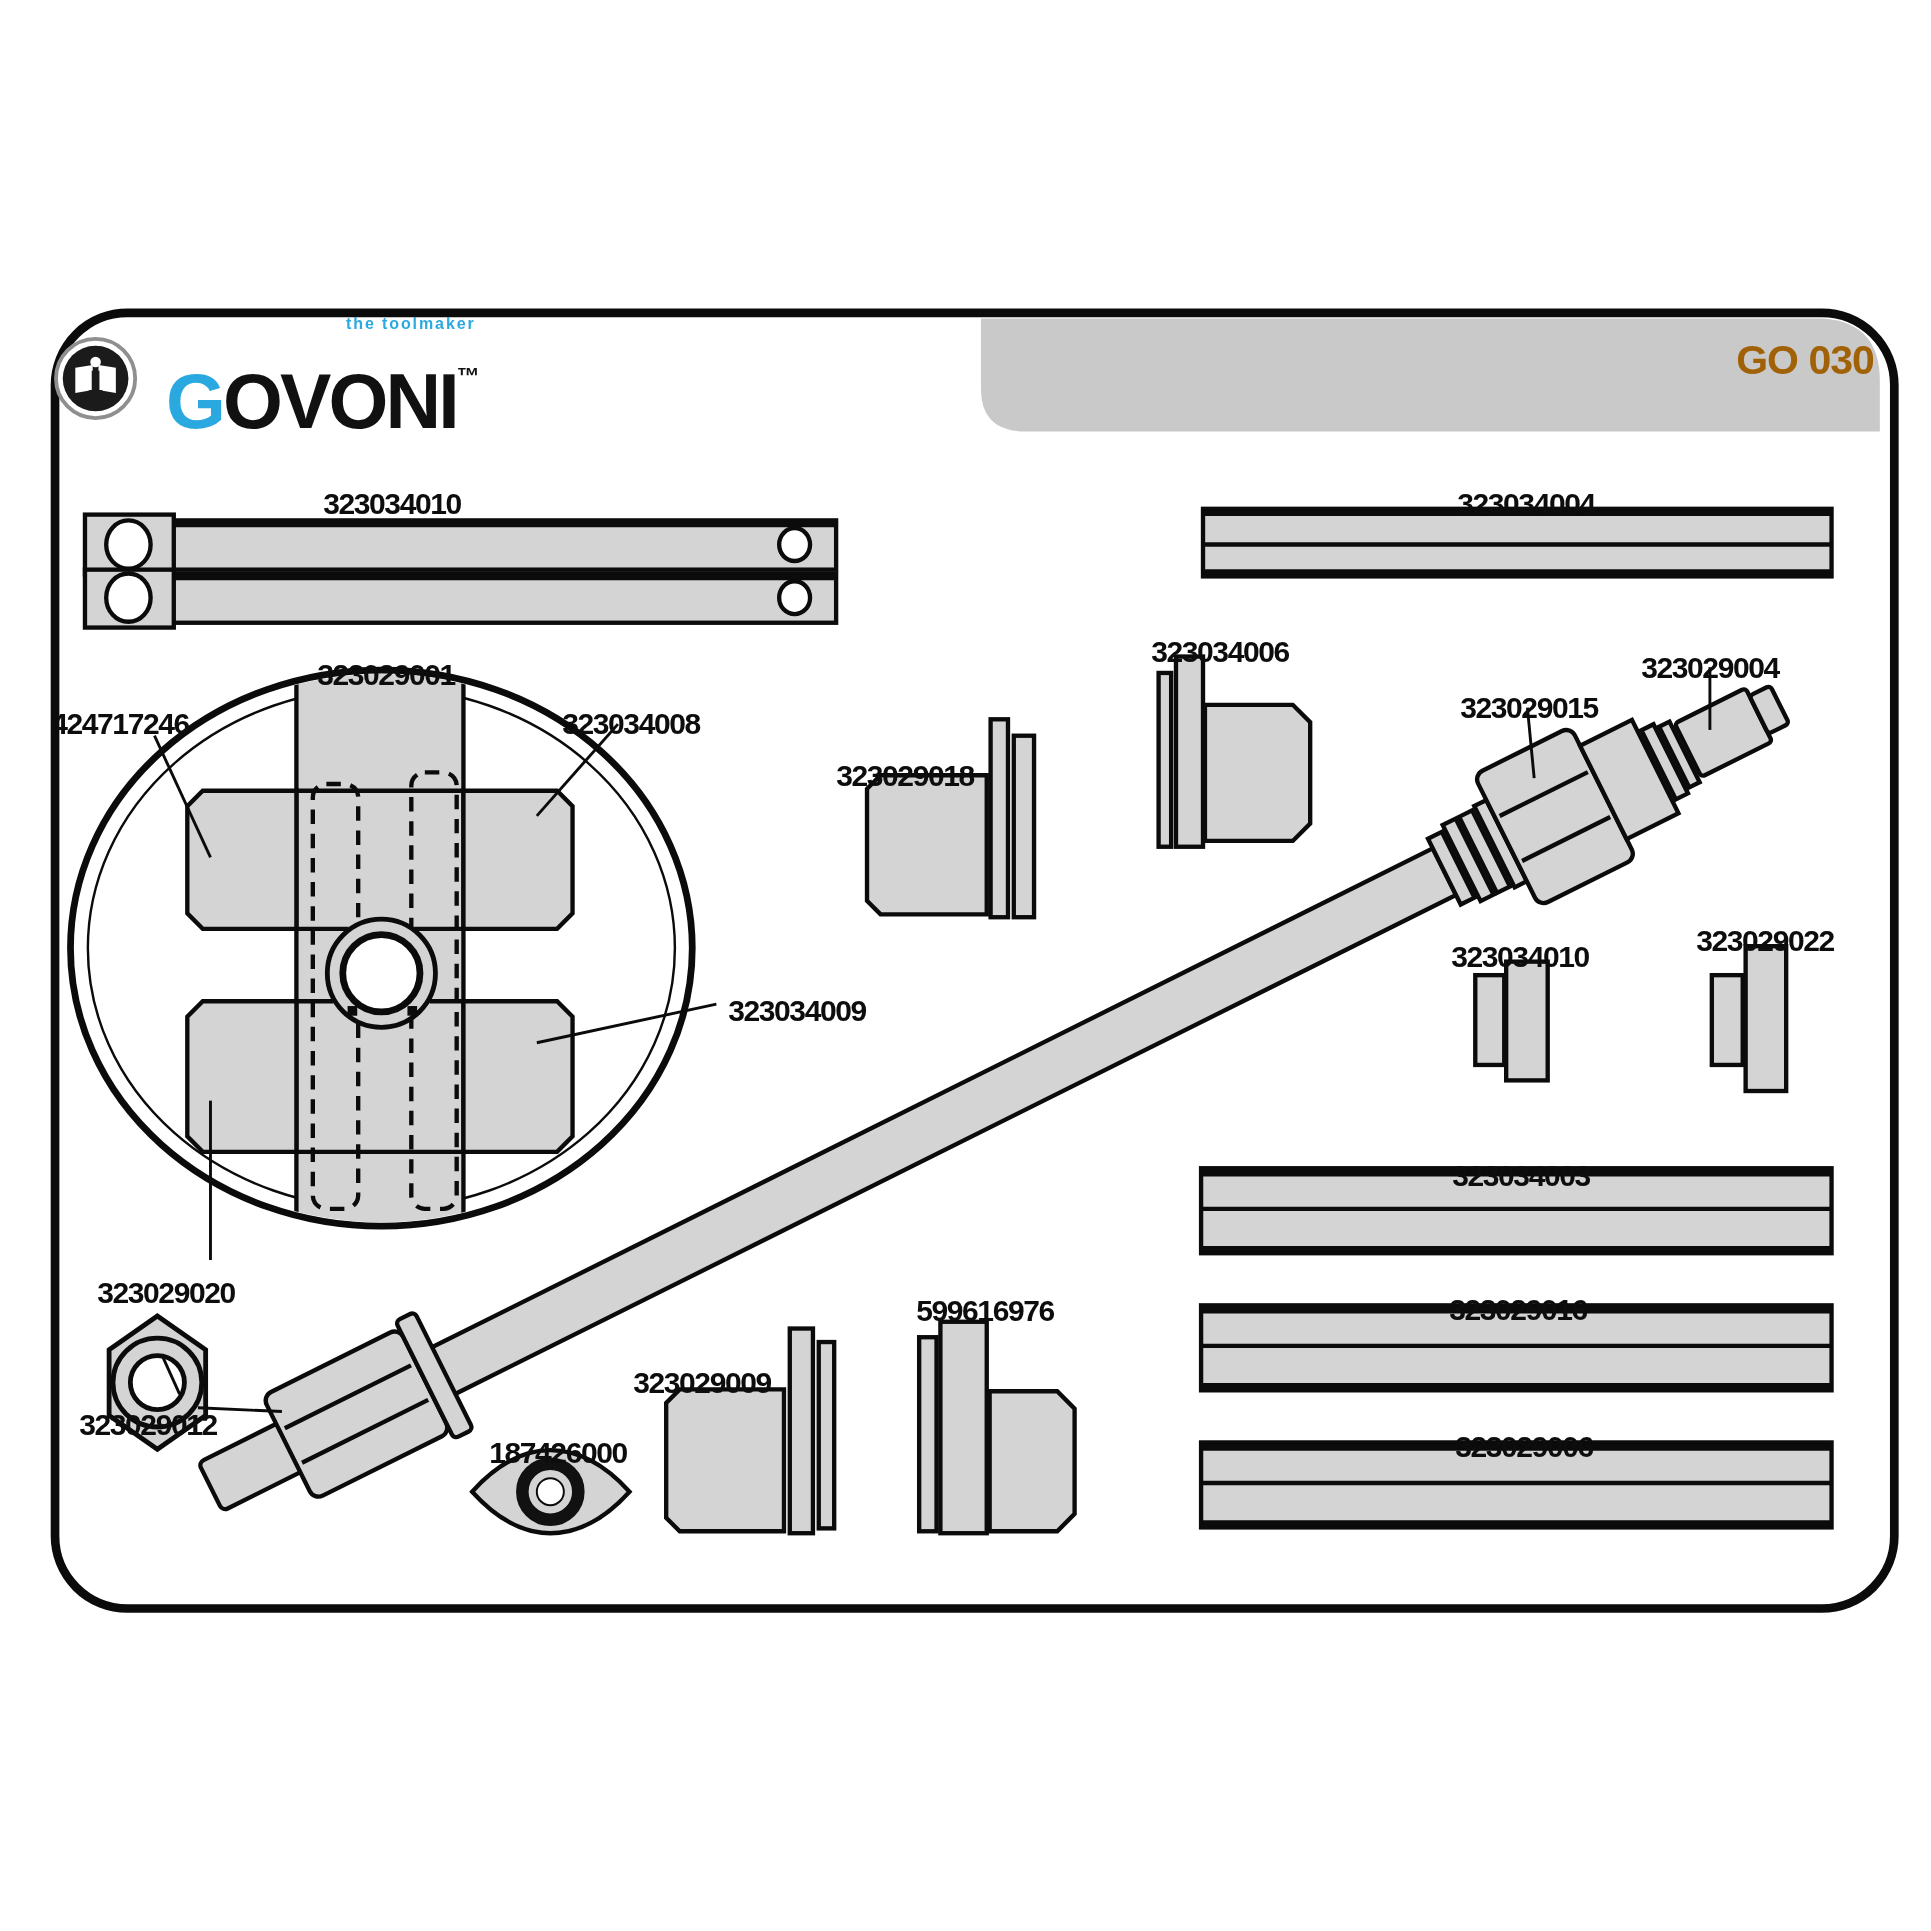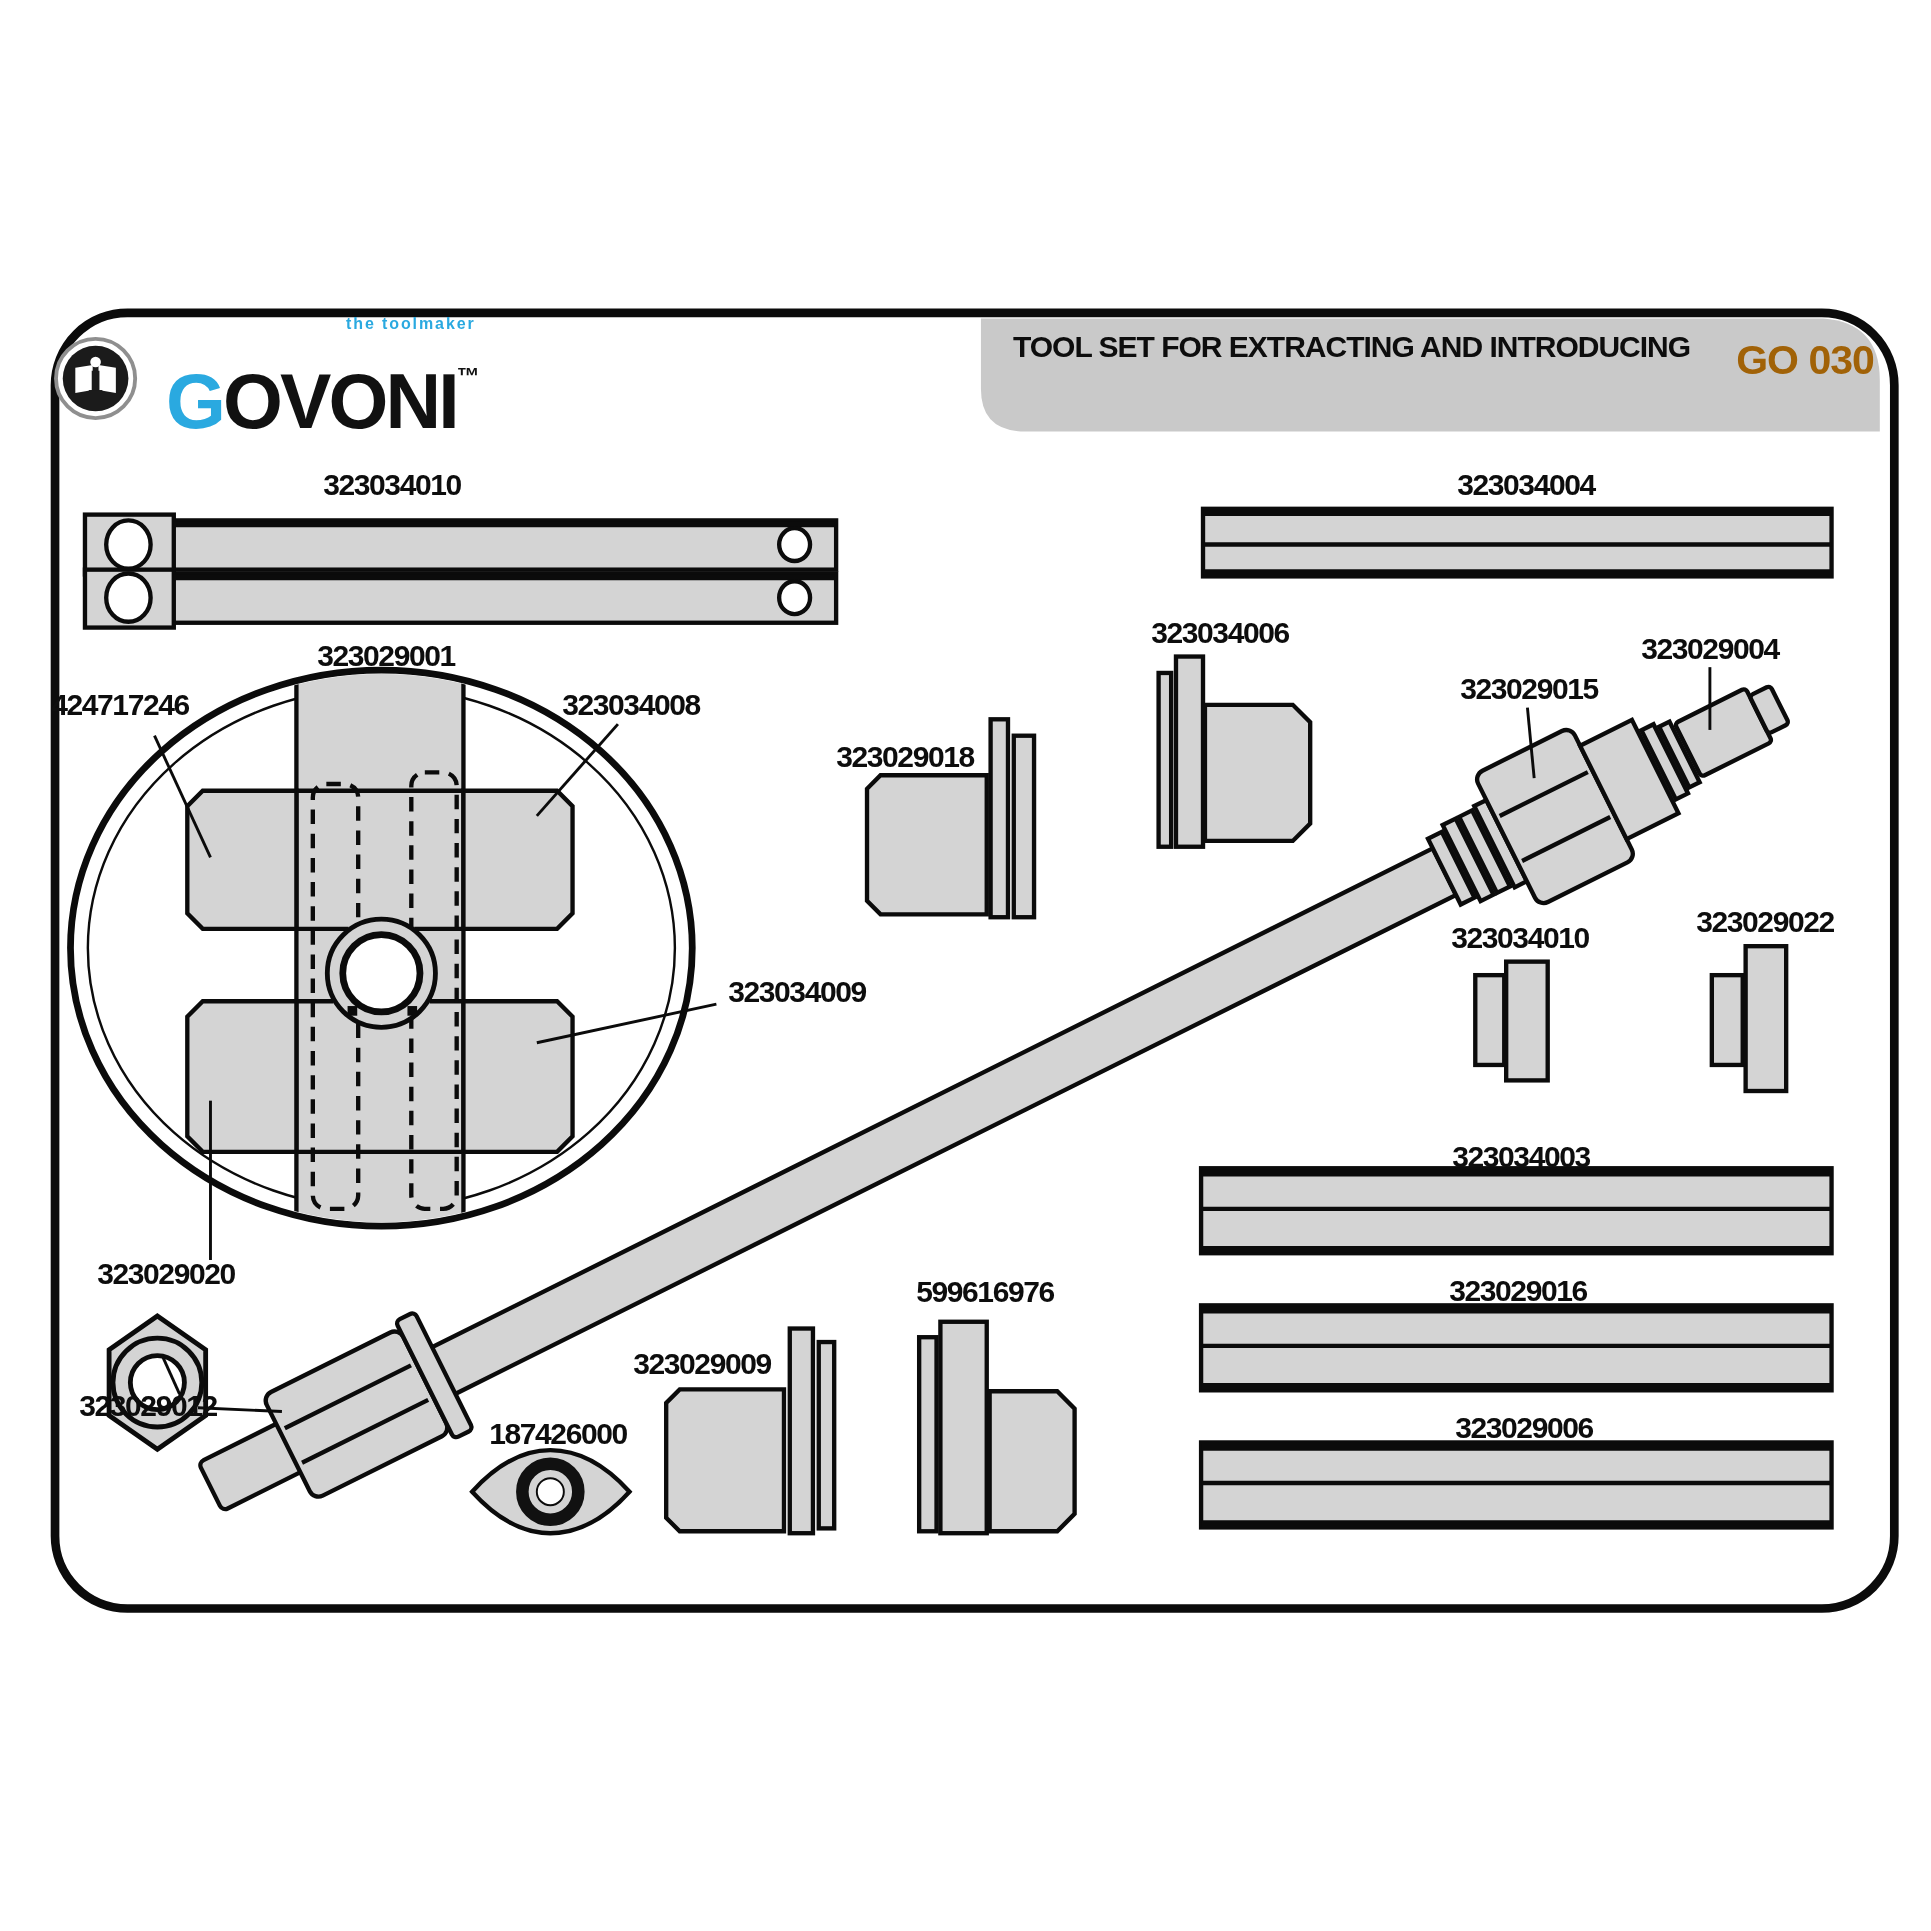--- a/index.html
+++ b/index.html
@@ -1,20 +1,20 @@
 <!DOCTYPE html>
 <html><head>
 <meta charset="utf-8">
 <style>
   html,body{margin:0;padding:0;background:#fff;}
   #stage{position:relative;width:1931px;height:1931px;background:#fff;overflow:hidden;
          font-family:"Liberation Sans","DejaVu Sans",sans-serif;}
   #drawing{position:absolute;left:0;top:0;}
   .part-lbl{position:absolute;transform:translate(-50%,-55%);font-size:30px;font-weight:bold;
-            color:#0d0d0d;letter-spacing:-1.4px;white-space:nowrap;}
+            color:#0d0d0d;letter-spacing:-1.4px;white-space:nowrap;margin-top:19px;}
   
   .hdr-title{position:absolute;left:1004px;top:328px;width:695px;text-align:center;
              font-size:30px;font-weight:bold;color:#0d0d0d;letter-spacing:-1px;line-height:37px;}
   .hdr-code{position:absolute;left:1728px;top:337px;width:154px;text-align:center;
             font-size:41px;font-weight:bold;color:#a16207;letter-spacing:-1px;}
   .logo-tagline{position:absolute;left:346px;top:315px;font-size:16px;font-weight:bold;
                 color:#2aa9e0;letter-spacing:1.9px;}
   .logo-word{position:absolute;left:166px;top:338px;font-size:77px;font-weight:bold;
              color:#111;letter-spacing:-2.9px;line-height:77px;text-align:right;}
   .logo-word .g{color:#2aa9e0;}
@@ -197,21 +197,20 @@
       <line x1="205" y1="1458" x2="292" y2="1462"></line>
       <line x1="1582" y1="733" x2="1589" y2="806"></line>
       <line x1="1771" y1="691" x2="1771" y2="756"></line>
     </g>
   </svg>
 
   <div class="logo-tagline">the toolmaker</div>
   <div class="logo-word"><span class="g">G</span><span>OVONI</span><sup>™</sup></div>
 
   <div class="hdr-title">
-    <div>TOOL SET FOR EXTRACTING AND INTRODUCING</div>
   </div>
   <div class="hdr-code">GO 030</div>
 
   <div class="part-lbl" style="left:392px;top:487px">323034010</div>
   <div class="part-lbl" style="left:1526px;top:487px">323034004</div>
   <div class="part-lbl" style="left:386px;top:658px">323029001</div>
   <div class="part-lbl" style="left:120px;top:707px">424717246</div>
   <div class="part-lbl" style="left:631px;top:707px">323034008</div>
   <div class="part-lbl" style="left:1220px;top:635px">323034006</div>
   <div class="part-lbl" style="left:1710px;top:651px">323029004</div>

